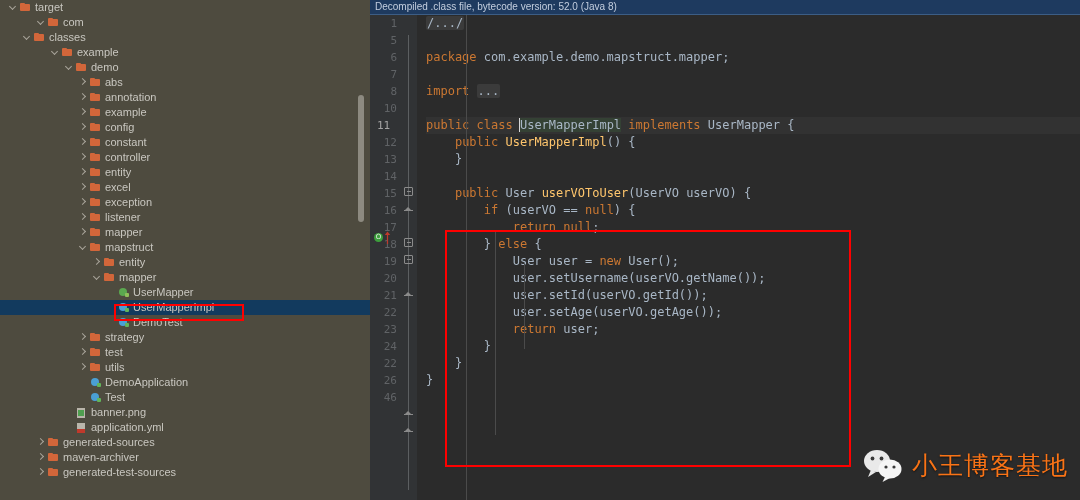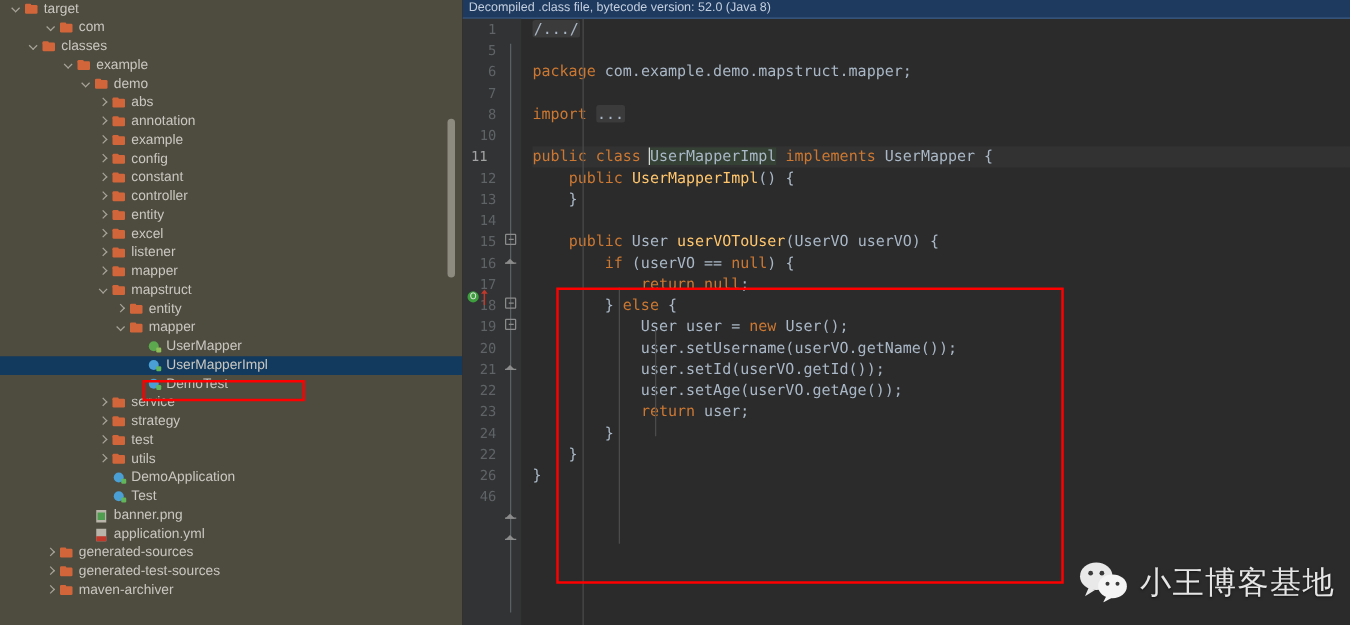--- a/index.html
+++ b/index.html
@@ -237,21 +237,21 @@
 
   
   #watermark{
     position:absolute;
     right:12px;bottom:18px;
     display:flex;align-items:center;gap:9px;
     z-index:10;
     pointer-events:none;
   }
   #watermark .wm-text{
-    color:#e5e5e5;
+    color:#f97316;
     font-size:25px;
     font-family:"DejaVu Sans", sans-serif;
     letter-spacing:1px;
     text-shadow:0 1px 2px rgba(0,0,0,.6);
   }
 </style>
 </head>
 <body>
 
 <div id="app">
@@ -333,20 +333,26 @@
         <div class="tree-row">
           <span class="indent" style="width: 78px;"></span>
           <span class="arrow collapsed"></span>
           <span class="ic folder"></span>
           <span class="tree-label">excel</span>
         </div>
         <div class="tree-row">
           <span class="indent" style="width: 78px;"></span>
           <span class="arrow collapsed"></span>
           <span class="ic folder"></span>
+          <span class="tree-label">exception</span>
+        </div>
+        <div class="tree-row">
+          <span class="indent" style="width: 78px;"></span>
+          <span class="arrow collapsed"></span>
+          <span class="ic folder"></span>
           <span class="tree-label">listener</span>
         </div>
         <div class="tree-row">
           <span class="indent" style="width: 78px;"></span>
           <span class="arrow collapsed"></span>
           <span class="ic folder"></span>
           <span class="tree-label">mapper</span>
         </div>
         <div class="tree-row">
           <span class="indent" style="width: 78px;"></span>
@@ -381,26 +387,20 @@
         <div class="tree-row">
           <span class="indent" style="width: 106px;"></span>
           <span class="arrow "></span>
           <span class="ic cls"></span>
           <span class="tree-label">DemoTest</span>
         </div>
         <div class="tree-row">
           <span class="indent" style="width: 78px;"></span>
           <span class="arrow collapsed"></span>
           <span class="ic folder"></span>
-          <span class="tree-label">service</span>
-        </div>
-        <div class="tree-row">
-          <span class="indent" style="width: 78px;"></span>
-          <span class="arrow collapsed"></span>
-          <span class="ic folder"></span>
           <span class="tree-label">strategy</span>
         </div>
         <div class="tree-row">
           <span class="indent" style="width: 78px;"></span>
           <span class="arrow collapsed"></span>
           <span class="ic folder"></span>
           <span class="tree-label">test</span>
         </div>
         <div class="tree-row">
           <span class="indent" style="width: 78px;"></span>
@@ -435,27 +435,27 @@
         <div class="tree-row">
           <span class="indent" style="width: 36px;"></span>
           <span class="arrow collapsed"></span>
           <span class="ic folder"></span>
           <span class="tree-label">generated-sources</span>
         </div>
         <div class="tree-row">
           <span class="indent" style="width: 36px;"></span>
           <span class="arrow collapsed"></span>
           <span class="ic folder"></span>
+          <span class="tree-label">maven-archiver</span>
+        </div>
+        <div class="tree-row">
+          <span class="indent" style="width: 36px;"></span>
+          <span class="arrow collapsed"></span>
+          <span class="ic folder"></span>
           <span class="tree-label">generated-test-sources</span>
-        </div>
-        <div class="tree-row">
-          <span class="indent" style="width: 36px;"></span>
-          <span class="arrow collapsed"></span>
-          <span class="ic folder"></span>
-          <span class="tree-label">maven-archiver</span>
         </div>
       </div>
     <div id="sidebar-scrollbar"></div>
     <div id="sidebar-redbox"></div>
   </div>
 
   <div id="editor">
 
     <div id="banner">Decompiled .class file, bytecode version: 52.0 (Java 8)</div>
 

